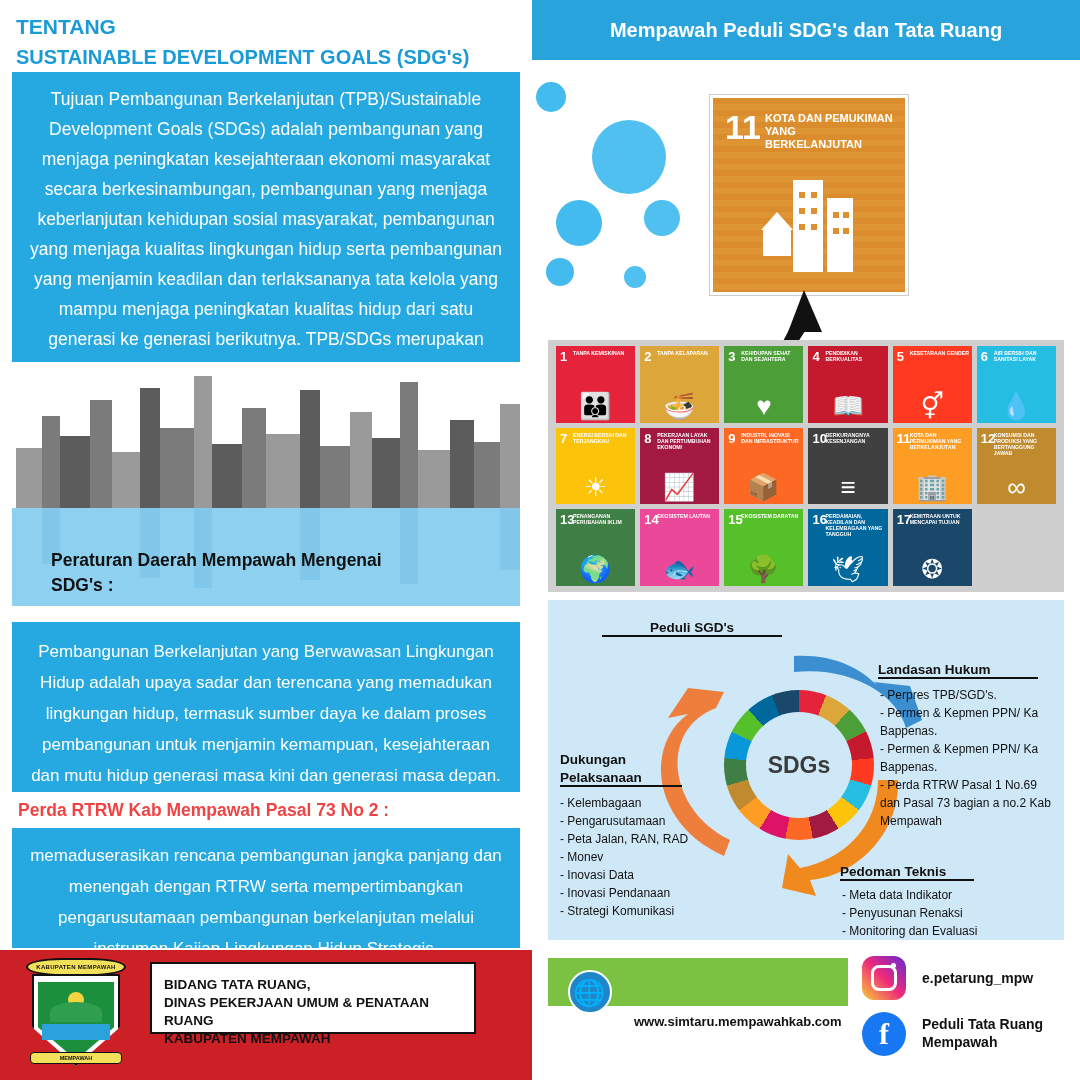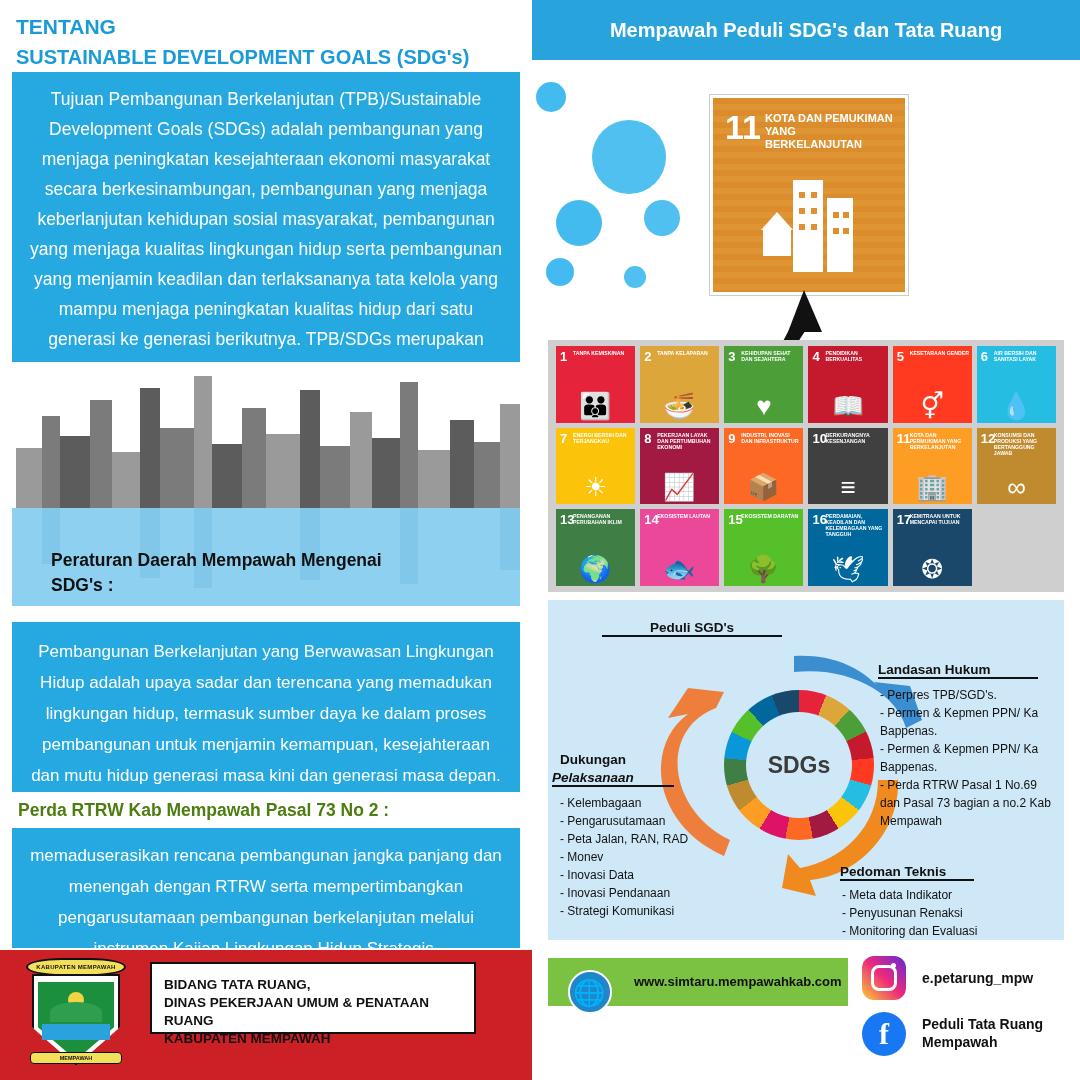--- a/index.html
+++ b/index.html
@@ -29,21 +29,21 @@
   .sil.dark { background:#5c5c5c; }
   .sil.light { background:#9a9a9a; }
   .refl { position:absolute; top:142px; background:#7cc4e7; opacity:.75; }
 
   .perda-head { position:absolute; left:18px; top:548px; width:500px; color:#111; font-weight:bold; font-size:17.5px; line-height:25px;margin-left:33px; }
   .perda-sub { position:absolute; left:18px; top:598px; color:#111; font-weight:bold; font-size:17px; }
 
   .blue-block2 { position:absolute; left:12px; top:622px; width:508px; height:170px; background:#26a9e0; }
   .blue-block2 p { margin:0; padding:14px 18px 0 18px; color:#fff; font-size:17px; line-height:31px; text-align:center; }
 
-  .perda-head2 { position:absolute; left:18px; top:800px; color:#4d7c0f; font-weight:bold; font-size:17.5px; }
+  .perda-head2 { position:absolute; left:18px; top:800px; color:#ef4444; font-weight:bold; font-size:17.5px; }
 
   .blue-block3 { position:absolute; left:12px; top:828px; width:508px; height:120px; background:#26a9e0; }
   .blue-block3 p { margin:0; padding:12px 16px 0 16px; color:#fff; font-size:17px; line-height:31px; text-align:center; }
 
   .red-footer { position:absolute; left:0; top:950px; width:532px; height:130px; background:#cc2027; }
   .logo-wrap { position:absolute; left:24px; top:958px; width:110px; height:112px; }
   .logo-shield { position:relative; width:104px; height:108px; }
   .logo-top { position:absolute; left:2px; top:0; width:100px; height:18px; background:#f3e05a; border:2px solid #111; border-radius:50%/70%; display:flex; align-items:center; justify-content:center; font-size:6px; font-weight:bold; color:#111; letter-spacing:.3px; }
   .logo-body { position:absolute; left:8px; top:16px; width:88px; height:92px; background:#fff; border:2px solid #111; clip-path:polygon(0% 0%,100% 0%,100% 58%,50% 100%,0% 58%); }
   .logo-inner { position:absolute; left:14px; top:24px; width:76px; height:78px; background:#1c8f3c; clip-path:polygon(0% 0%,100% 0%,100% 58%,50% 100%,0% 58%); }
@@ -95,21 +95,21 @@
       #fd6925 47.04% 52.92%, #dd1367 52.92% 58.8%, #fd9d24 58.8% 64.68%, #bf8b2e 64.68% 70.56%,
       #3f7e44 70.56% 76.44%, #0a97d9 76.44% 82.32%, #56c02b 82.32% 88.2%, #00689d 88.2% 94.08%,
       #19486a 94.08% 100%);
   }
   .wheel-hole { position:absolute; left:22px; top:22px; width:106px; height:106px; border-radius:50%; background:#cfe8f7; display:flex; align-items:center; justify-content:center; font-size:23px; font-weight:bold; color:#3b3b3b; }
 
   
   .contact { position:absolute; left:532px; top:948px; width:548px; height:132px; background:#fff; }
   .c-green { position:absolute; left:16px; top:10px; width:300px; height:48px; background:#7cc242; }
   .c-yellow { position:absolute; left:16px; top:64px; width:300px; height:58px; background:#f6e71f; }
-  .c-green span, .c-yellow span { color:#111; font-weight:bold; font-size:13px; }
+  .c-green span, .c-yellow span { color:#111; font-weight:bold; font-size:13px;margin-top:40px; }
   .globe { position:absolute; left:20px; top:12px; width:44px; height:44px; border-radius:50%; background:#1f86c8; border:2px solid #fff; color:#fff; font-size:26px; text-align:center; line-height:42px; }
   .ig { position:absolute; left:862px; top:956px; width:44px; height:44px; border-radius:12px; background:linear-gradient(45deg,#f9ce34,#ee2a7b,#6228d7); }
   .ig-in { position:absolute; left:9px; top:9px; width:26px; height:26px; border:3px solid #fff; border-radius:8px; }
   .ig-dot { position:absolute; left:29px; top:7px; width:5px; height:5px; background:#fff; border-radius:50%; }
   .fb { position:absolute; left:862px; top:1012px; width:44px; height:44px; border-radius:50%; background:#1877f2; color:#fff; font-weight:bold; font-size:30px; text-align:center; line-height:44px; font-family:"Liberation Serif", serif; }
   .c-label { position:absolute; color:#111; font-weight:bold; font-size:14px; }
 </style>
 </head>
 <body>
 
@@ -341,21 +341,21 @@
 
       <div class="dg-title" style="left:54px; top:20px; width:180px; text-align:center; border-bottom:2px solid #111;">Peduli SGD's</div>
 
       <div class="dg-title" style="left:330px; top:62px; width:160px; border-bottom:2px solid #111;">Landasan Hukum</div>
       <div class="dg-list" style="left:332px; top:86px; width:176px; white-space:pre-line;">- Perpres TPB/SGD's.
 - Permen &amp; Kepmen PPN/ Ka Bappenas.
 - Permen &amp; Kepmen PPN/ Ka Bappenas.
 - Perda RTRW Pasal 1 No.69 dan Pasal 73 bagian a no.2 Kab Mempawah</div>
 
       <div class="dg-title" style="left:12px; top:152px;">Dukungan</div>
-      <div class="dg-title" style="left:4px; top:170px; border-bottom:2px solid #111; width:122px;font-style:italic;">Pelaksanaan</div>
+      <div class="dg-title" style="left:12px; top:170px; border-bottom:2px solid #111; width:122px;">Pelaksanaan</div>
       <div class="dg-list" style="left:12px; top:194px; width:160px; white-space:pre-line;">- Kelembagaan
 - Pengarusutamaan
 - Peta Jalan, RAN, RAD
 - Monev
 - Inovasi Data
 - Inovasi Pendanaan
 - Strategi Komunikasi</div>
 
       <div class="dg-title" style="left:292px; top:264px; border-bottom:2px solid #111; width:134px;">Pedoman Teknis</div>
       <div class="dg-list" style="left:294px; top:286px; width:200px; white-space:pre-line;">- Meta data Indikator

